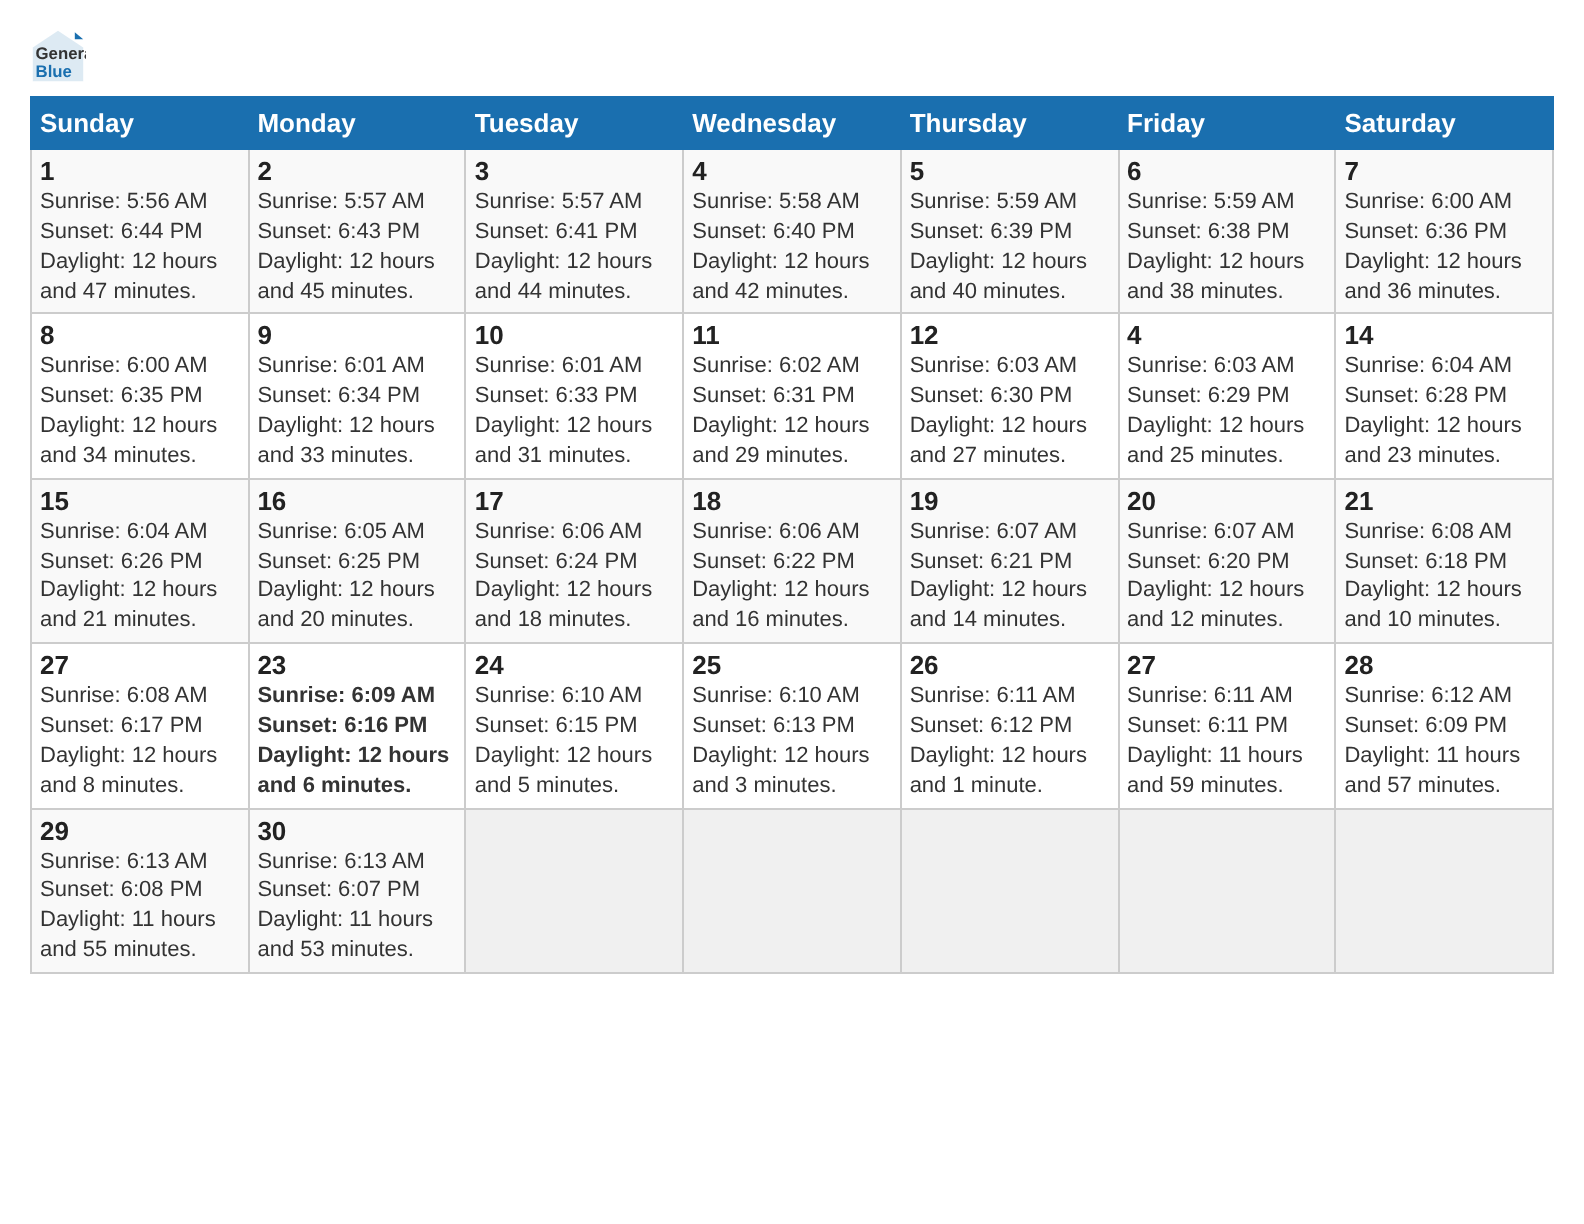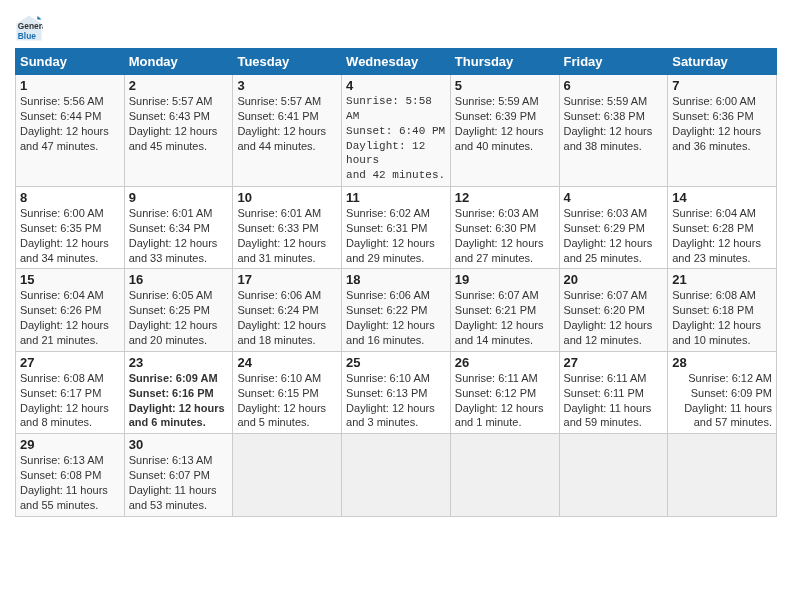--- a/index.html
+++ b/index.html
@@ -144,21 +144,21 @@
           </td>
           <td>
             <span class="day-num">3</span>
             <div class="day-info" style="white-space: pre-line;">Sunrise: 5:57 AM
 Sunset: 6:41 PM
 Daylight: 12 hours
 and 44 minutes.</div>
           </td>
           <td>
             <span class="day-num">4</span>
-            <div class="day-info" style="white-space: pre-line; font-family: Liberation Mono, monospace;">Sunrise: 5:58 AM
+            <div class="day-info" style="white-space: pre-line;">Sunrise: 5:58 AM
 Sunset: 6:40 PM
 Daylight: 12 hours
 and 42 minutes.</div>
           </td>
           <td>
             <span class="day-num">5</span>
             <div class="day-info" style="white-space: pre-line;">Sunrise: 5:59 AM
 Sunset: 6:39 PM
 Daylight: 12 hours
 and 40 minutes.</div>
@@ -318,21 +318,21 @@
           </td>
           <td>
             <span class="day-num">27</span>
             <div class="day-info" style="white-space: pre-line;">Sunrise: 6:11 AM
 Sunset: 6:11 PM
 Daylight: 11 hours
 and 59 minutes.</div>
           </td>
           <td>
             <span class="day-num">28</span>
-            <div class="day-info" style="white-space: pre-line; text-align: right;">Sunrise: 6:12 AM
+            <div class="day-info" style="white-space: pre-line;">Sunrise: 6:12 AM
 Sunset: 6:09 PM
 Daylight: 11 hours
 and 57 minutes.</div>
           </td>
         </tr>
         <tr>
           <td>
             <span class="day-num">29</span>
             <div class="day-info" style="white-space: pre-line;">Sunrise: 6:13 AM
 Sunset: 6:08 PM

